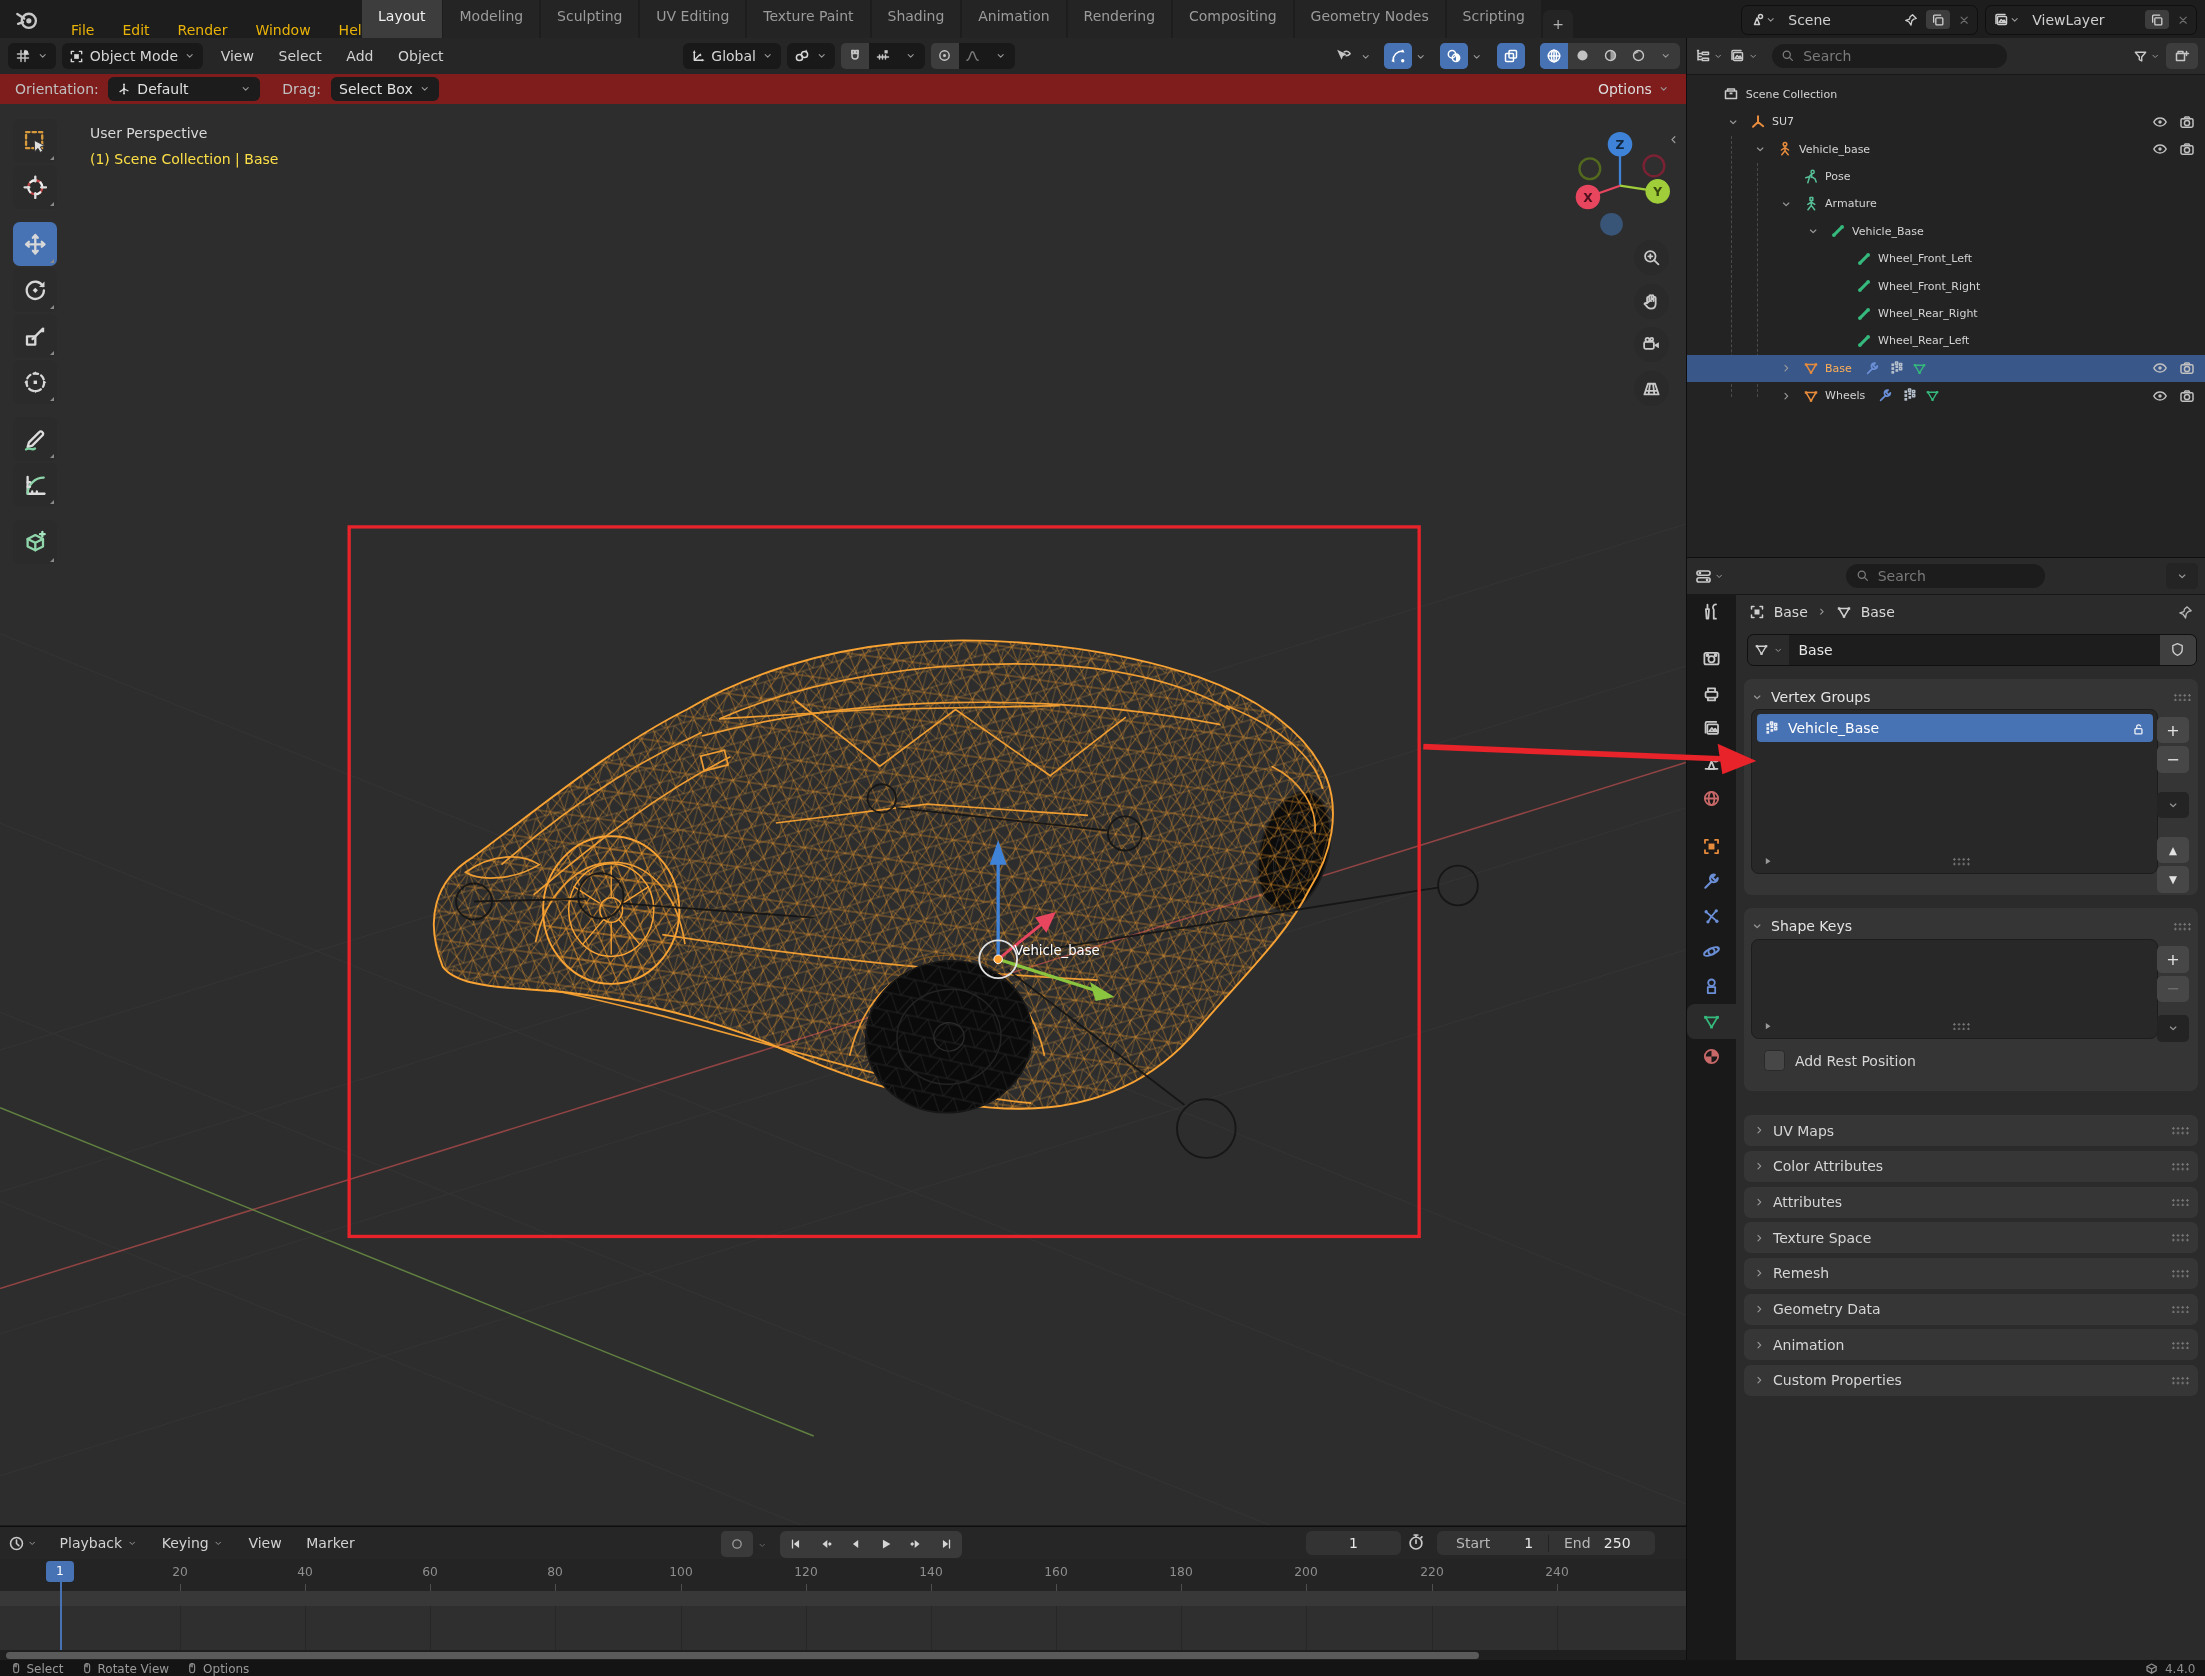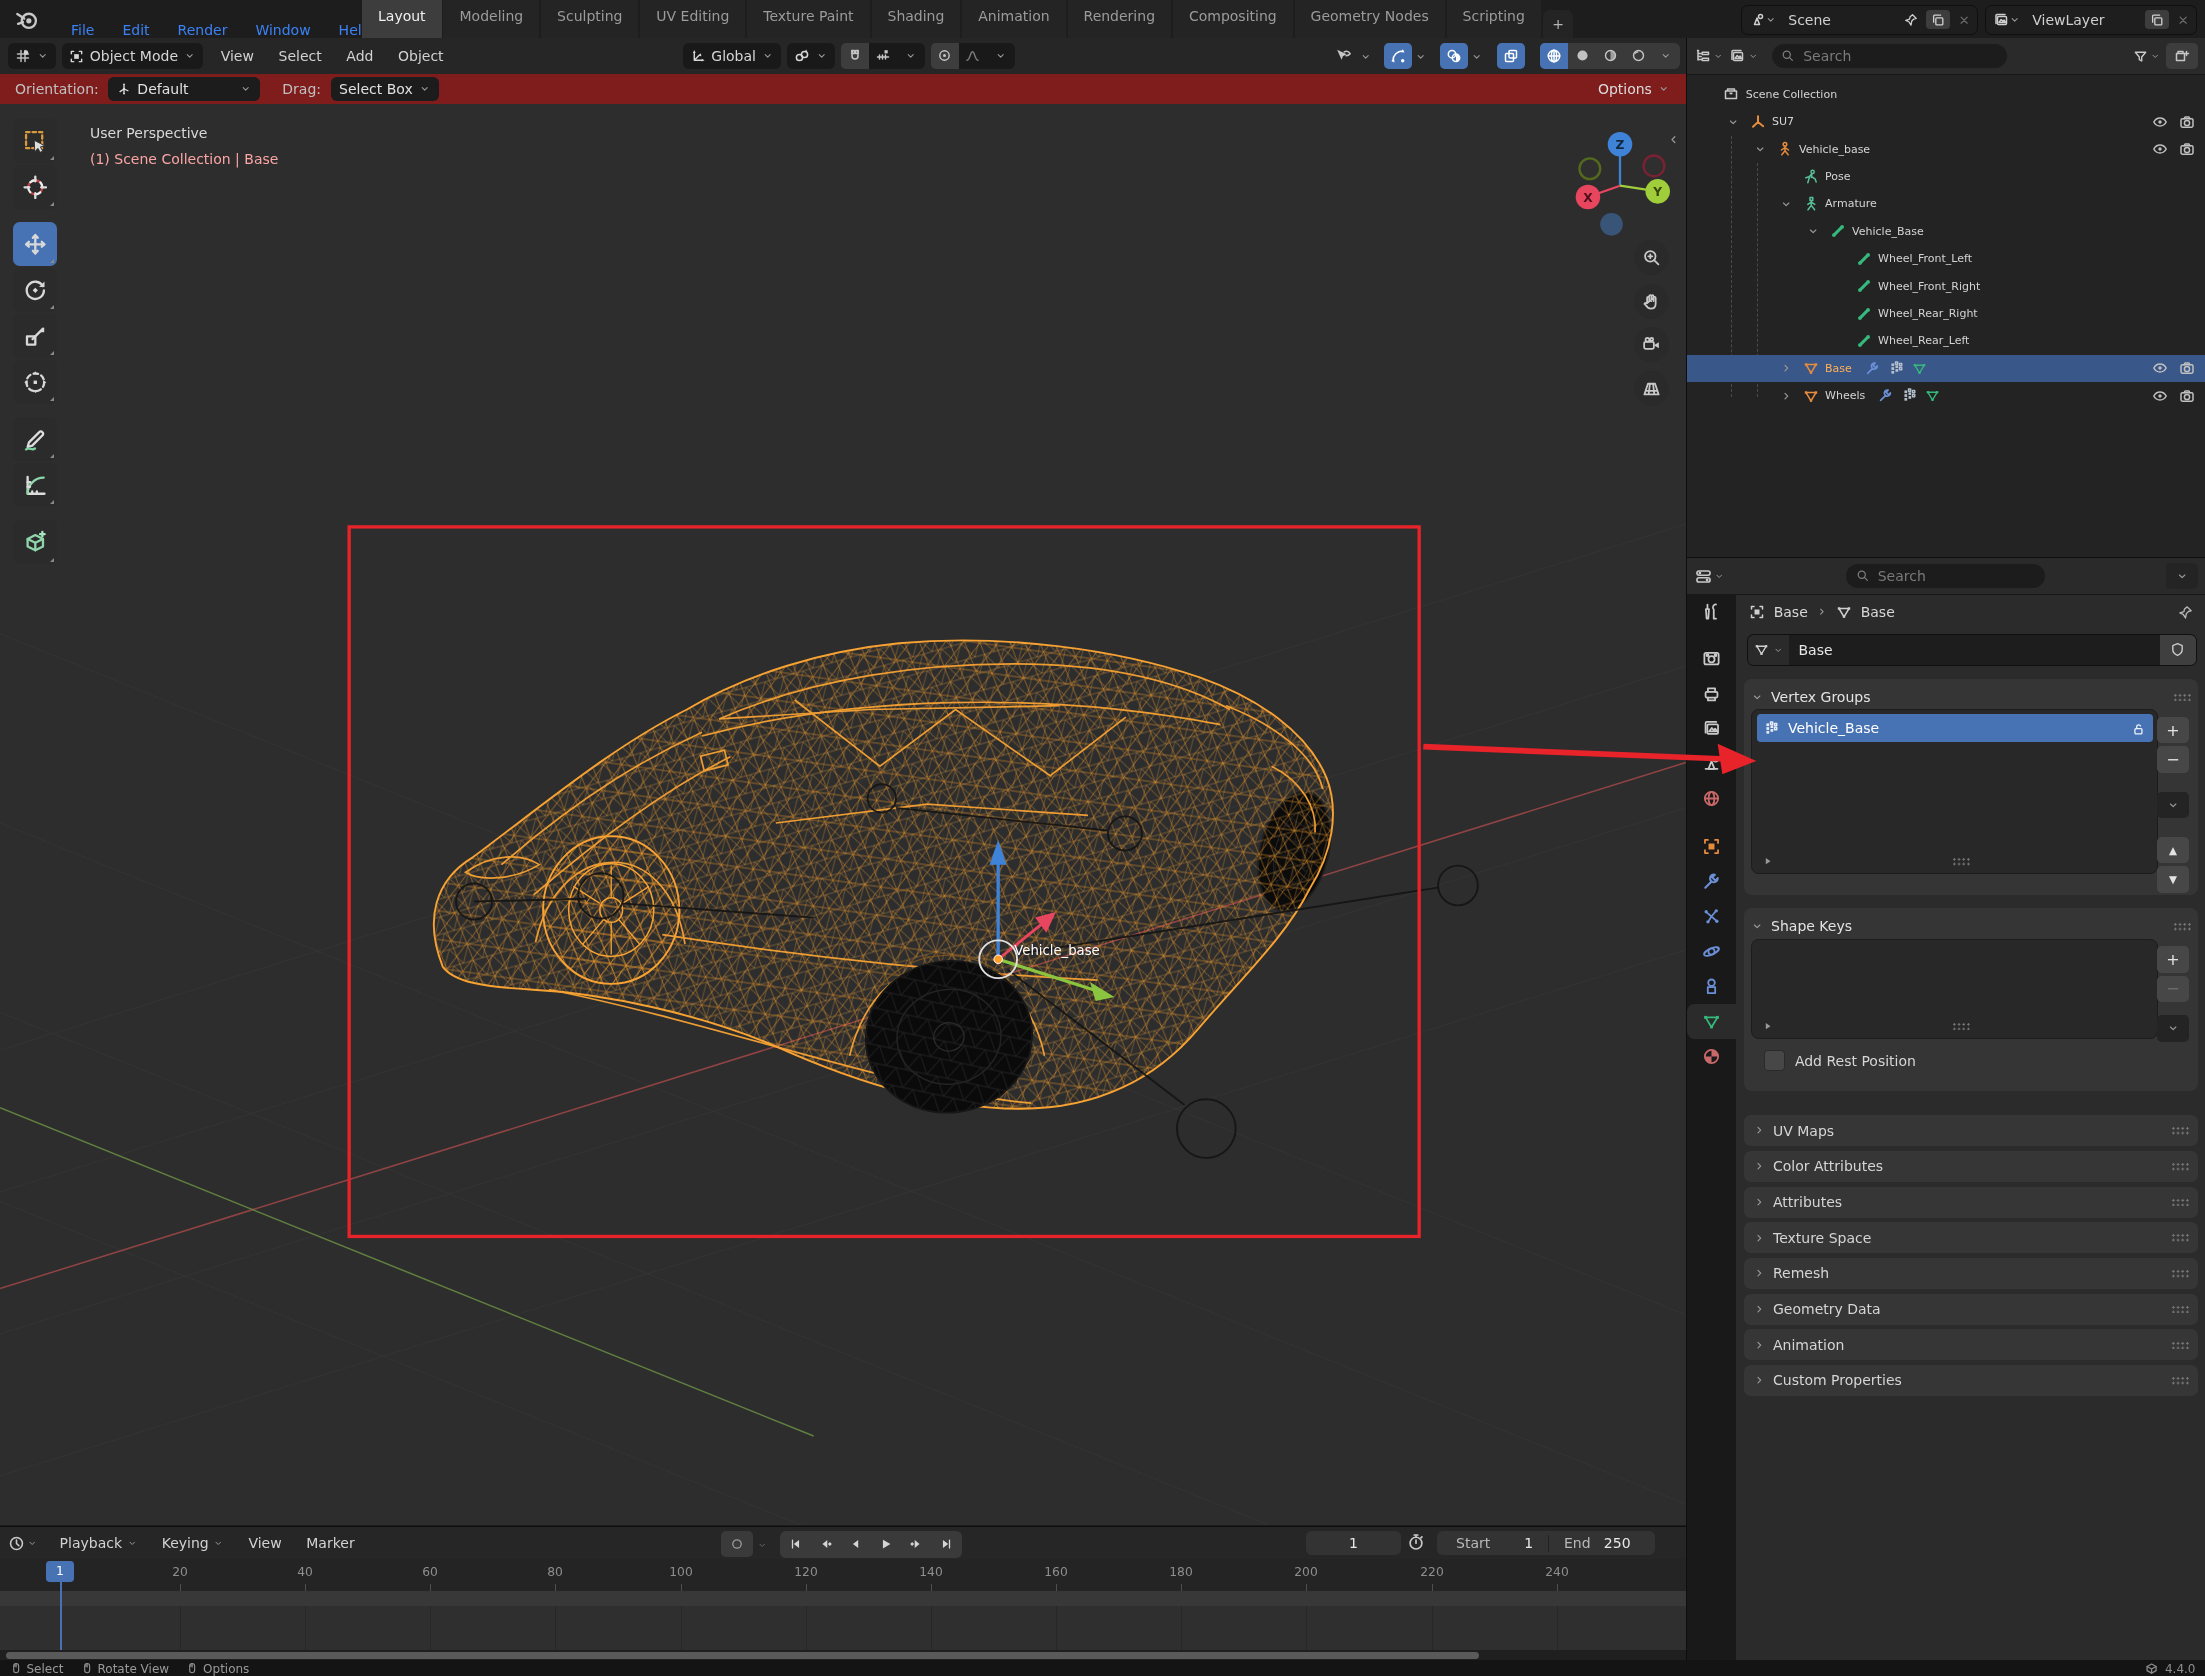--- a/index.html
+++ b/index.html
@@ -6,21 +6,21 @@
   #app{position:relative;width:2205px;height:1677px;background:#1d1d1d;overflow:hidden;
        font-family:"DejaVu Sans",sans-serif;color:#d0d0d0;font-size:14px;-webkit-font-smoothing:antialiased;}
   .abs{position:absolute;}
   .flex{display:flex;align-items:center;}
   .ic{display:inline-block;vertical-align:middle;flex:none;}
   .ic path,.ic circle,.ic rect,.ic line,.ic ellipse,.ic polyline,.ic polygon{stroke:currentColor;fill:none;stroke-width:1.5;stroke-linecap:round;stroke-linejoin:round;}
   .ic .f{fill:currentColor;stroke:none;}
   
   #topbar{left:0;top:0;width:2205px;height:38px;background:#1d1d1d;border-bottom:0.9px solid #0e0e0e;}
   #top-menus{position:absolute;left:57px;top:0;height:38px;display:flex;align-items:center;}
-  .menu{padding:0 14px;color:#3b82f6;cursor:default;margin-top:22px;}
+  .menu{padding:0 14px;color:#eab308;cursor:default;margin-top:22px;}
   #logo{position:absolute;left:15px;top:6.6px;color:#c8c8c8;}
   #ws-tabs{position:absolute;left:362px;bottom:0;display:flex;align-items:flex-end;gap:1.9px;}
   .tab{height:28px;line-height:28px;padding:8px 16px;background:#242424;color:#9b9b9b;border-radius:6.6px 6.6px 0 0;cursor:default;white-space:nowrap;}
   .tab.active{background:#3d3d3d;color:#f0f0f0;}
   .tab.add{padding:0 9.5px;color:#b5b5b5;}
   .idwidget{position:absolute;top:4.7px;height:28px;background:#1e1e1e;border:0.9px solid #0f0f0f;border-radius:6.6px;display:flex;align-items:center;color:#cfcfcf;}
   .idwidget .seg{padding:0 6.6px;display:flex;align-items:center;height:100%;}
   .idwidget .name{padding:0 5.7px;flex:1;}
   .idwidget .btn2{background:#3d3d3d;border-radius:3.8px;margin:0 1.9px;padding:2.8px 4.7px;display:flex;}
   .idwidget .dim{color:#6e6e6e;}
@@ -33,21 +33,21 @@
   .tgl.grp-l{border-radius:4.7px 0 0 4.7px;}
   .tgl.grp-m{border-radius:0;}
   .tgl.grp-r{border-radius:0 4.7px 4.7px 0;}
   .chv{color:#9a9a9a;}
   #toolh{left:0;top:74px;width:1686px;height:30px;background:#7f1d1d;border-bottom:0.9px solid #151515;}
   .lbl{color:#c0c0c0;}
   .dd{background:#1c1c1c;border-radius:5.7px;height:24px;display:flex;align-items:center;padding:0 8.5px;gap:6.6px;color:#e0e0e0;}
   
   #viewport{left:0;top:104px;width:1686px;height:1421px;background:#2d2d2d;overflow:hidden;}
   #vp-text{left:90px;top:17px;line-height:25.6px;color:#d9d9d9;font-size:14px;}
-  #vp-text .l2{color:#fca5a5;}
+  #vp-text .l2{color:#fde047;}
   #toolbar{left:13.2px;top:15px;width:44px;}
   .tbtn{width:44px;height:44px;background:#2b2b2bE6;border-radius:6.6px;margin-bottom:1.9px;display:flex;align-items:center;justify-content:center;position:relative;}
   .tbtn.active{background:#4772b3;}
   .tbtn .corner{position:absolute;right:2.8px;bottom:2.8px;width:0;height:0;border-left:4.7px solid transparent;border-bottom:4.7px solid #8a8a8a;}
   .tgap{height:11.4px;}
   .navbtn{position:absolute;width:35px;height:35px;border-radius:50%;background:rgba(41,41,41,.78);color:#c9c9c9;display:flex;align-items:center;justify-content:center;}
   
   #rightcol{left:1686px;top:38px;width:519px;height:1622px;background:#232323;border-left:1.9px solid #0e0e0e;}
   #outliner{position:absolute;left:0;top:0;width:519px;height:517px;background:#232323;}
   #outliner-header{height:36px;background:#2a2a2a;border-bottom:0.9px solid #171717;display:flex;align-items:center;padding:0 7.6px;gap:5.7px;}

